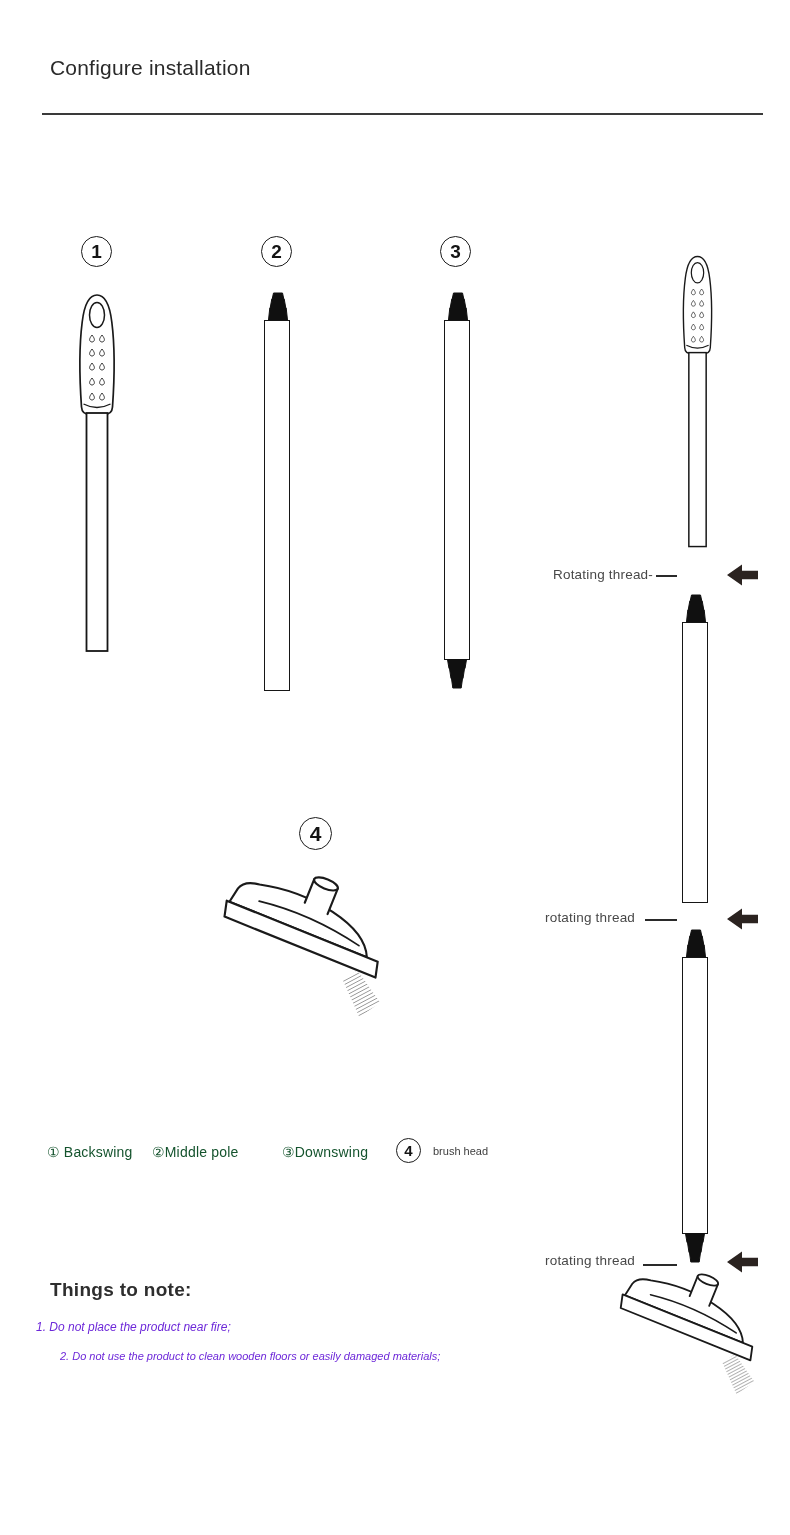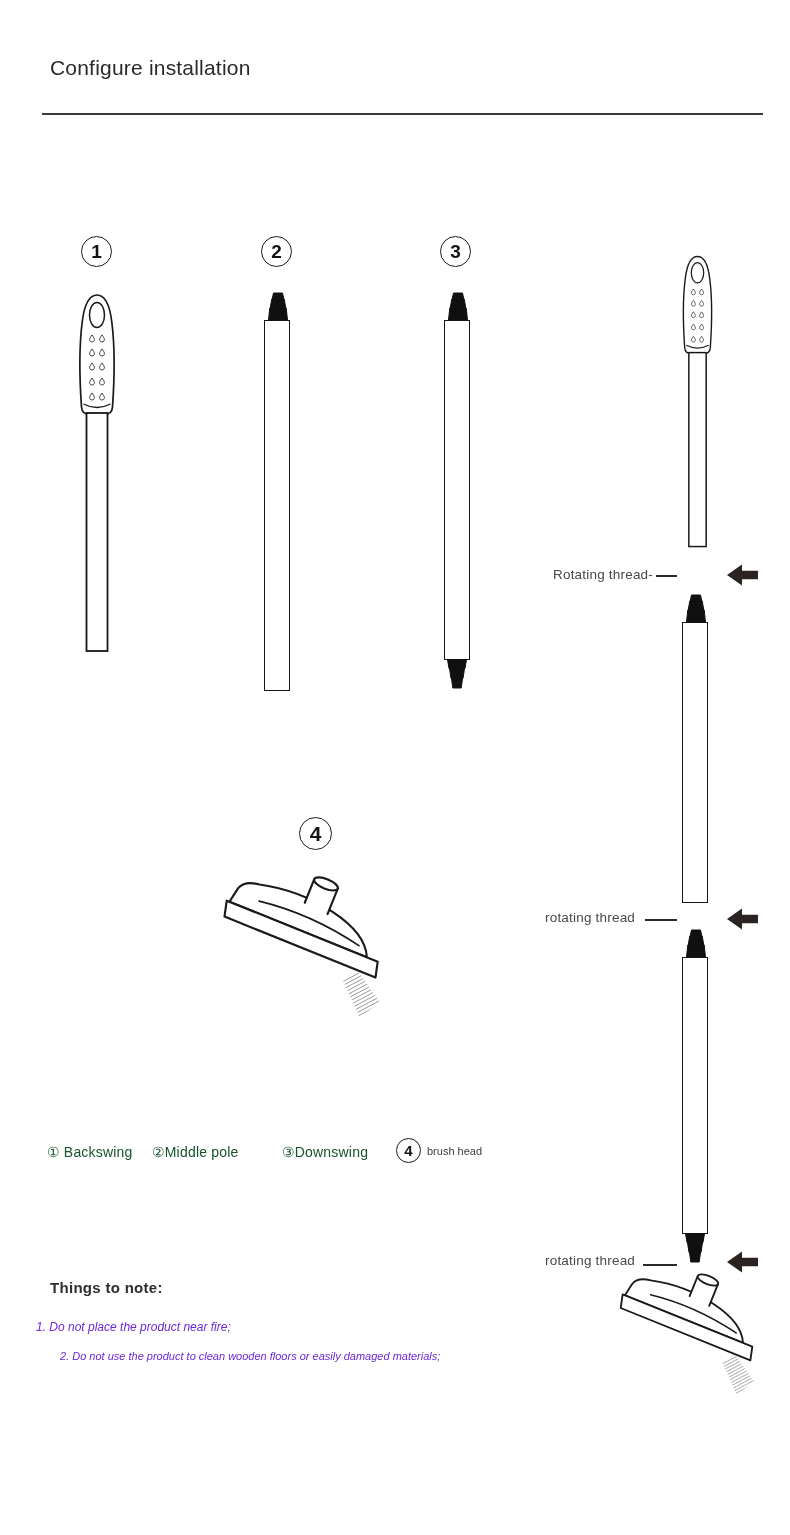--- a/index.html
+++ b/index.html
@@ -30,24 +30,24 @@
   .lline{position:absolute;height:1.6px;background:#2a2a2a;}
   .legend-item{
     position:absolute;font-size:14px;color:#14532d;white-space:nowrap;letter-spacing:.2px;
   }
   .legend4{position:absolute;display:flex;align-items:center;}
   .legend4 .circ{
     width:25px;height:25px;border:1.7px solid #1c1c1c;border-radius:50%;box-sizing:border-box;
     display:flex;align-items:center;justify-content:center;
     font-size:15px;font-weight:700;color:#141414;background:#fff;
   }
-  .legend4 .lbl{margin-left:6px;font-size:11px;color:#3d3d3d;white-space:nowrap;}
+  .legend4 .lbl{margin-left:12px;font-size:11px;color:#3d3d3d;white-space:nowrap;}
   #notes-heading{
     position:absolute;left:50px;top:1279px;margin:0;
-    font-size:15px;font-weight:600;color:#2e2e2e;letter-spacing:.3px;
+    font-size:19px;font-weight:600;color:#2e2e2e;letter-spacing:.3px;
   }
   .note{position:absolute;left:36px;color:#6d28d9;white-space:nowrap;font-style:italic;}
   #note-1{top:1320px;font-size:12px;}
   #note-2{top:1350px;font-size:11px;margin-left:24px;}
   #note-3{top:1373px;font-size:12.5px;}
 </style>
 </head>
 <body>
 
 <svg width="0" height="0" style="position:absolute" aria-hidden="true">

